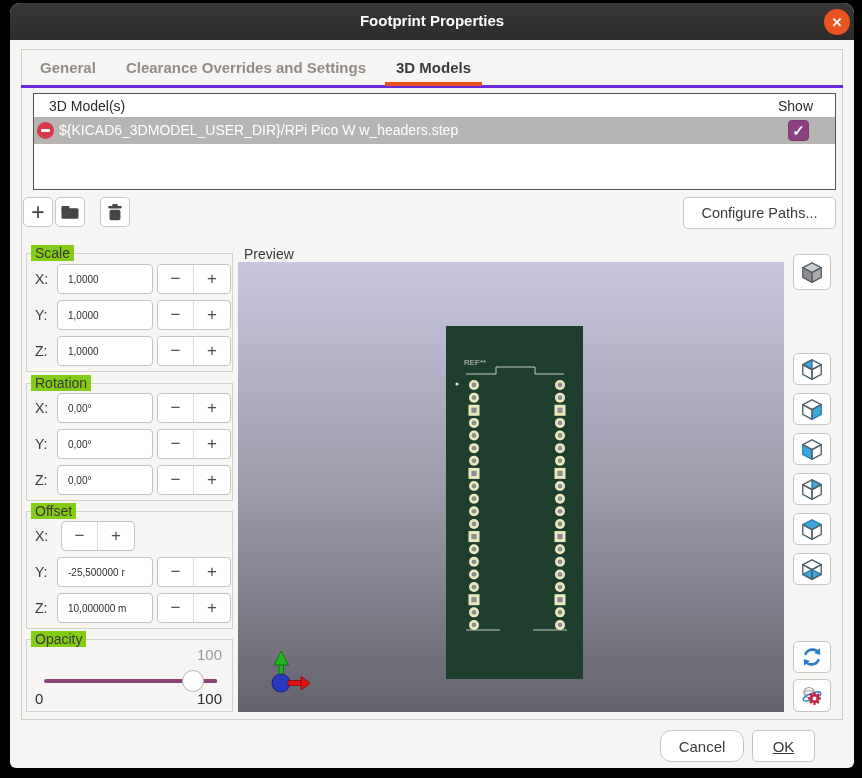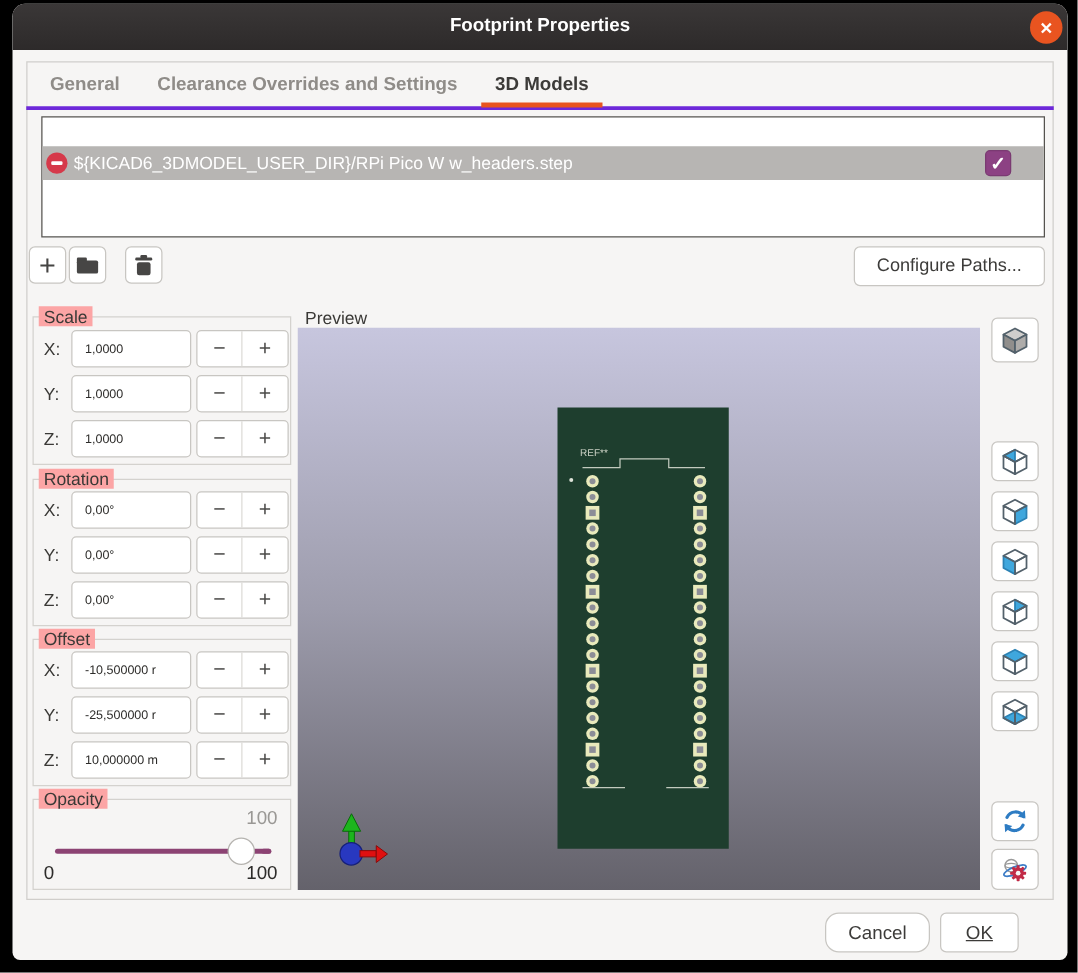--- a/index.html
+++ b/index.html
@@ -57,21 +57,21 @@
          justify-content:center; color:#3c3b39; }
 
   .tb-add    { left:13px; top:194px; width:30px; height:30px; font-size:23px; font-weight:300; color:#454443; }
   .tb-folder { left:45px; top:194px; width:30px; height:30px; }
   .tb-trash  { left:90px; top:194px; width:30px; height:30px; }
   .tb-config { left:673px; top:194px; width:153px; height:32px; font-size:14.5px; }
 
   
   .group { position:absolute; left:16px; width:207px;
            border:1px solid #d4d2ce; padding:10px 0 0 8px; }
-  .group-label { position:absolute; top:-9px; left:4px; background:#fca5a5;
+  .group-label { position:absolute; top:-9px; left:4px; background:#84cc16;
                  padding:0 4px; font-size:14px; color:#3a3936; }
   .g-scale    { top:250px; height:119px; }
   .g-rotation { top:380px; height:118px; padding-top:9px; }
   .g-offset   { top:508px; height:118px; padding-top:9px; }
   .g-opacity  { top:636px; height:73px; padding:0; }
 
   .frow { display:flex; align-items:center; height:30px; margin-bottom:6px; }
   .frow .axlabel { width:22px; font-size:14px; color:#3a3936; }
   .fin { width:96px; height:30px; border:1px solid #c8c6c2; border-radius:4px;
          background:#fff; font-size:10px; color:#2d2c2a; padding:0 0 0 10px;
@@ -128,20 +128,24 @@
   </div>
 
   <div class="notebook"></div>
   <div class="tabs">
     <div class="tab">General</div>
     <div class="tab">Clearance Overrides and Settings</div>
     <div class="tab active">3D Models</div>
   </div>
 
   <div class="mtable">
+    <div class="mtable-header">
+      <span class="mth-model">3D Model(s)</span>
+      <span class="mth-show">Show</span>
+    </div>
     <div class="mtable-row">
       <span class="row-erricon">
           <i></i>
         </span>
       <span class="row-path">${KICAD6_3DMODEL_USER_DIR}/RPi Pico W w_headers.step</span>
       <span class="row-check">✓</span>
     </div>
   </div>
 
   <div class="btn tb-add">
@@ -215,21 +219,20 @@
         <span class="sbtn">−</span>
         <span class="sbtn">+</span>
       </div>
     </div>
   </div>
 
   <div class="group g-offset">
     <span class="group-label">Offset</span>
     <div class="frow">
       <span class="axlabel">X:</span>
-      <input class="fin" value="-10,500000 r" style="">
       <div class="stepper">
         <span class="sbtn">−</span>
         <span class="sbtn">+</span>
       </div>
     </div>
     <div class="frow">
       <span class="axlabel">Y:</span>
       <input class="fin" value="-25,500000 r" style="">
       <div class="stepper">
         <span class="sbtn">−</span>

